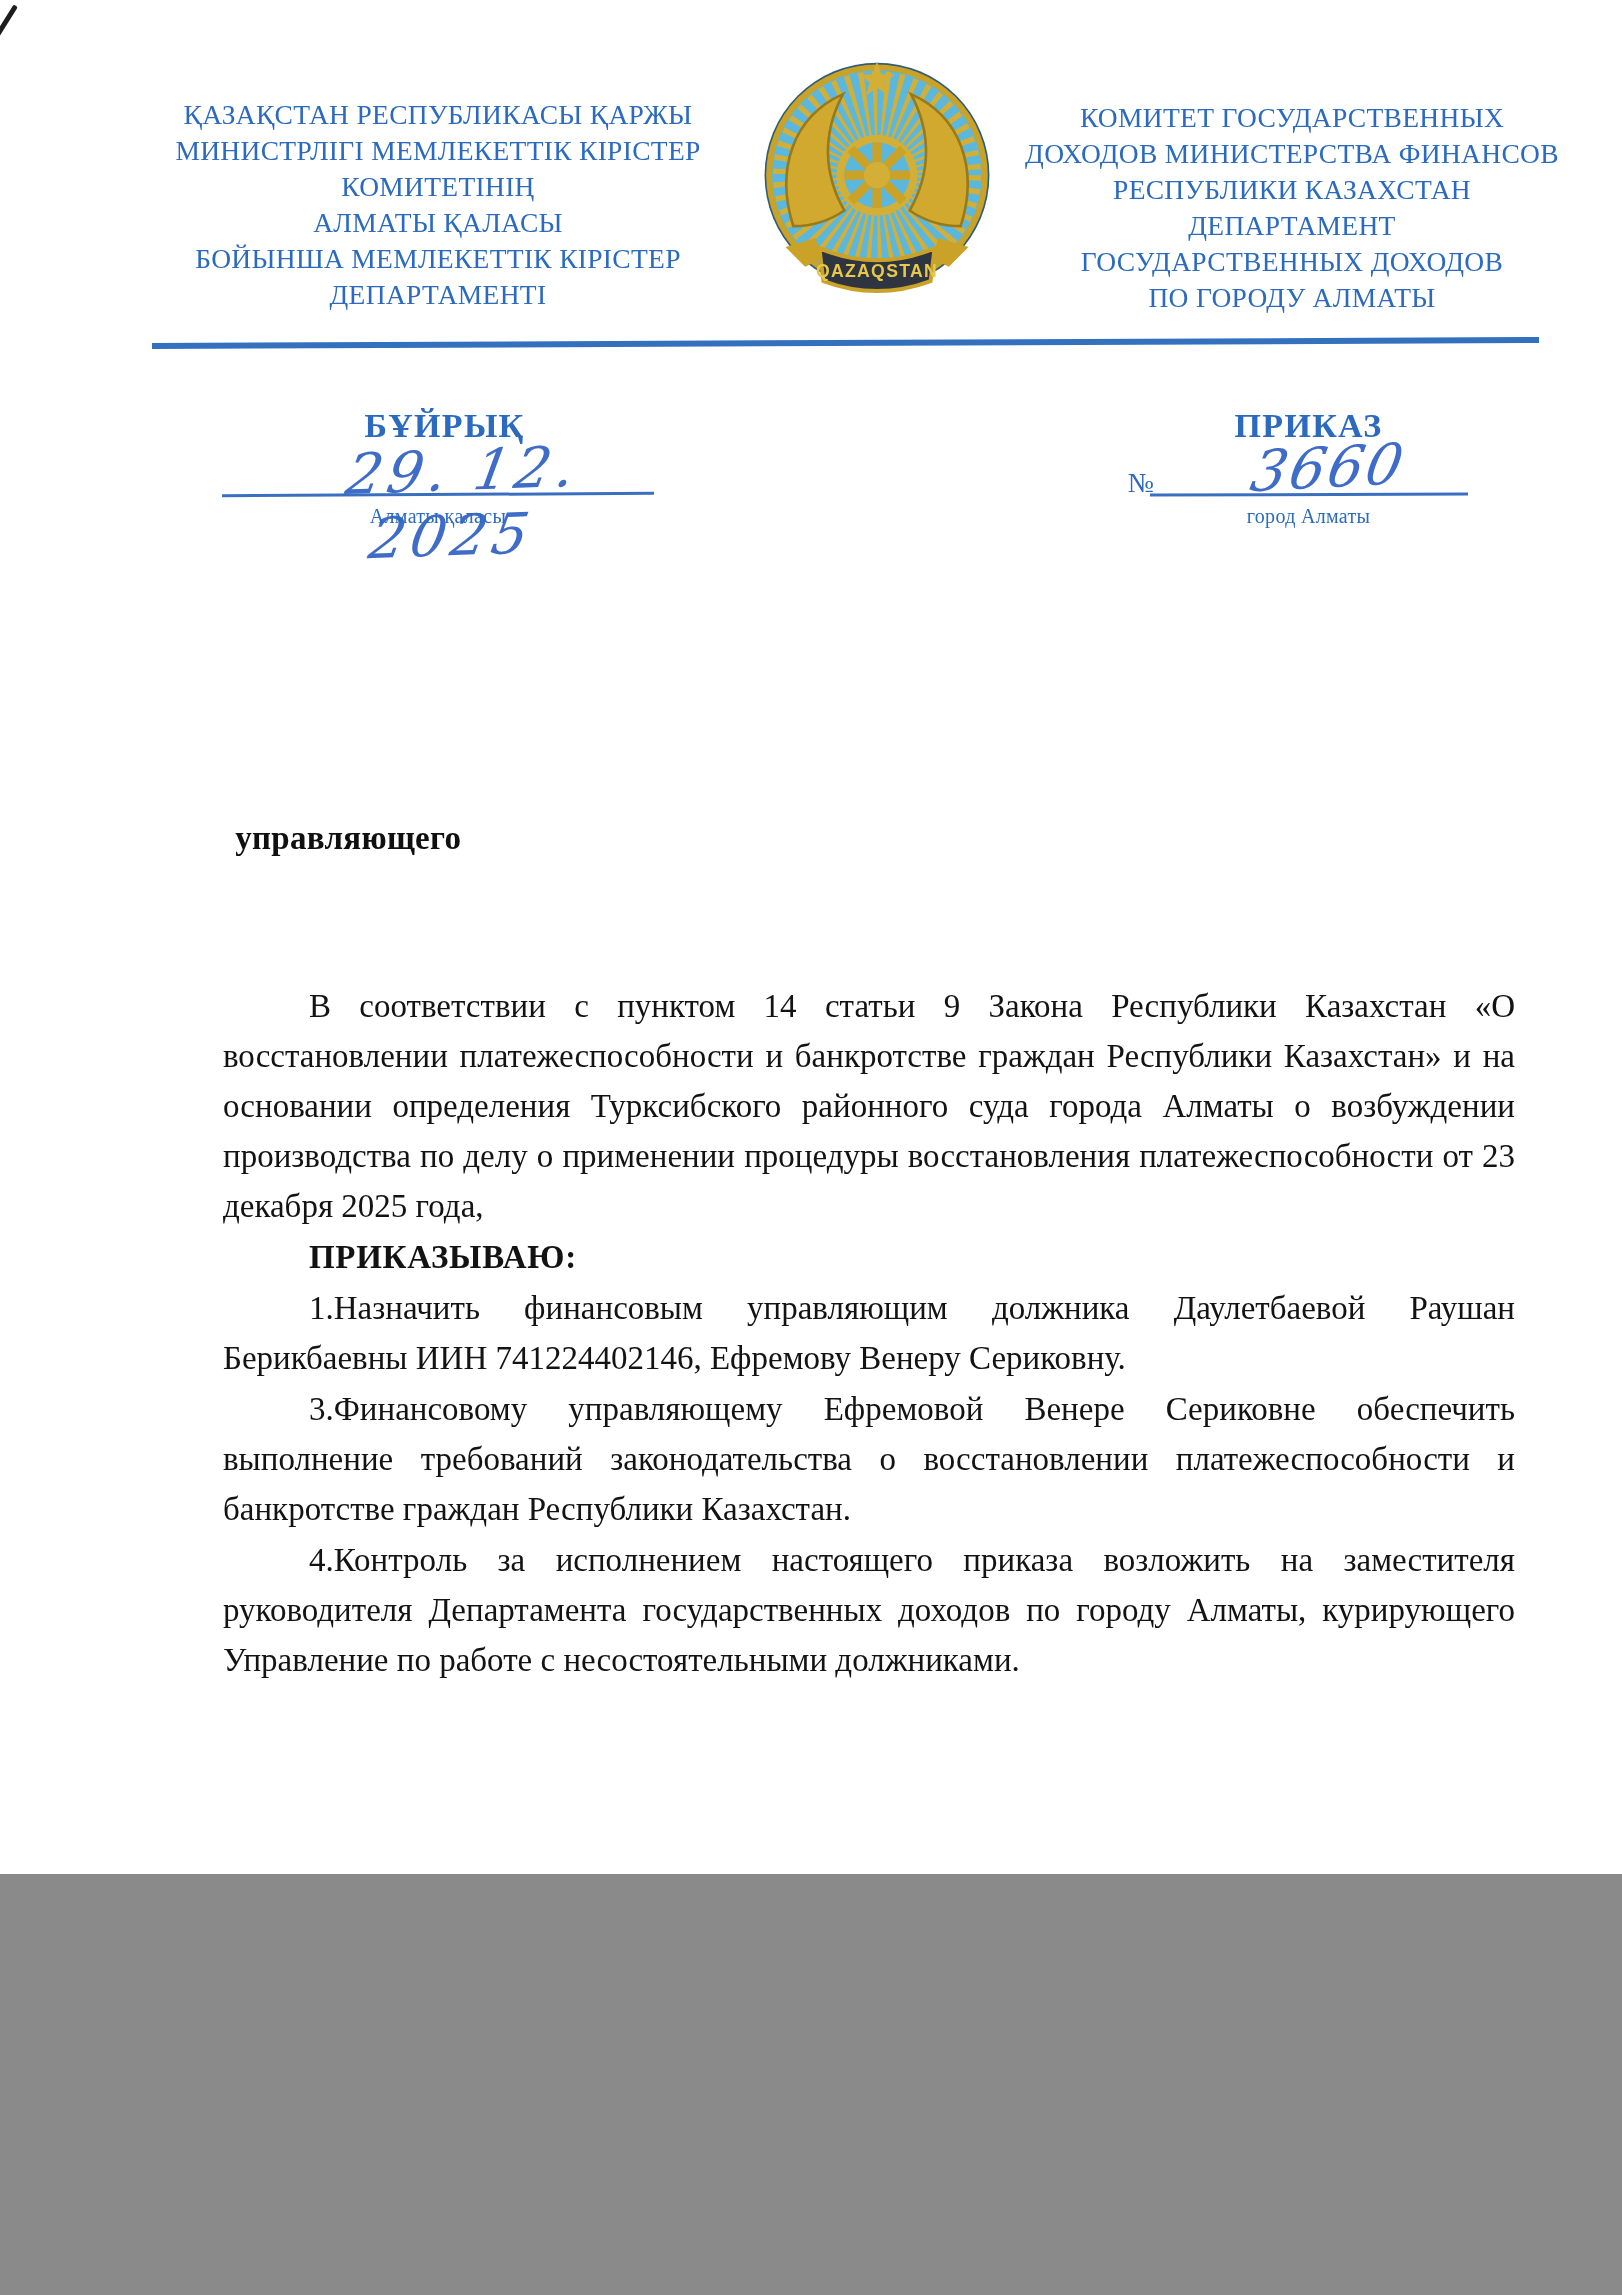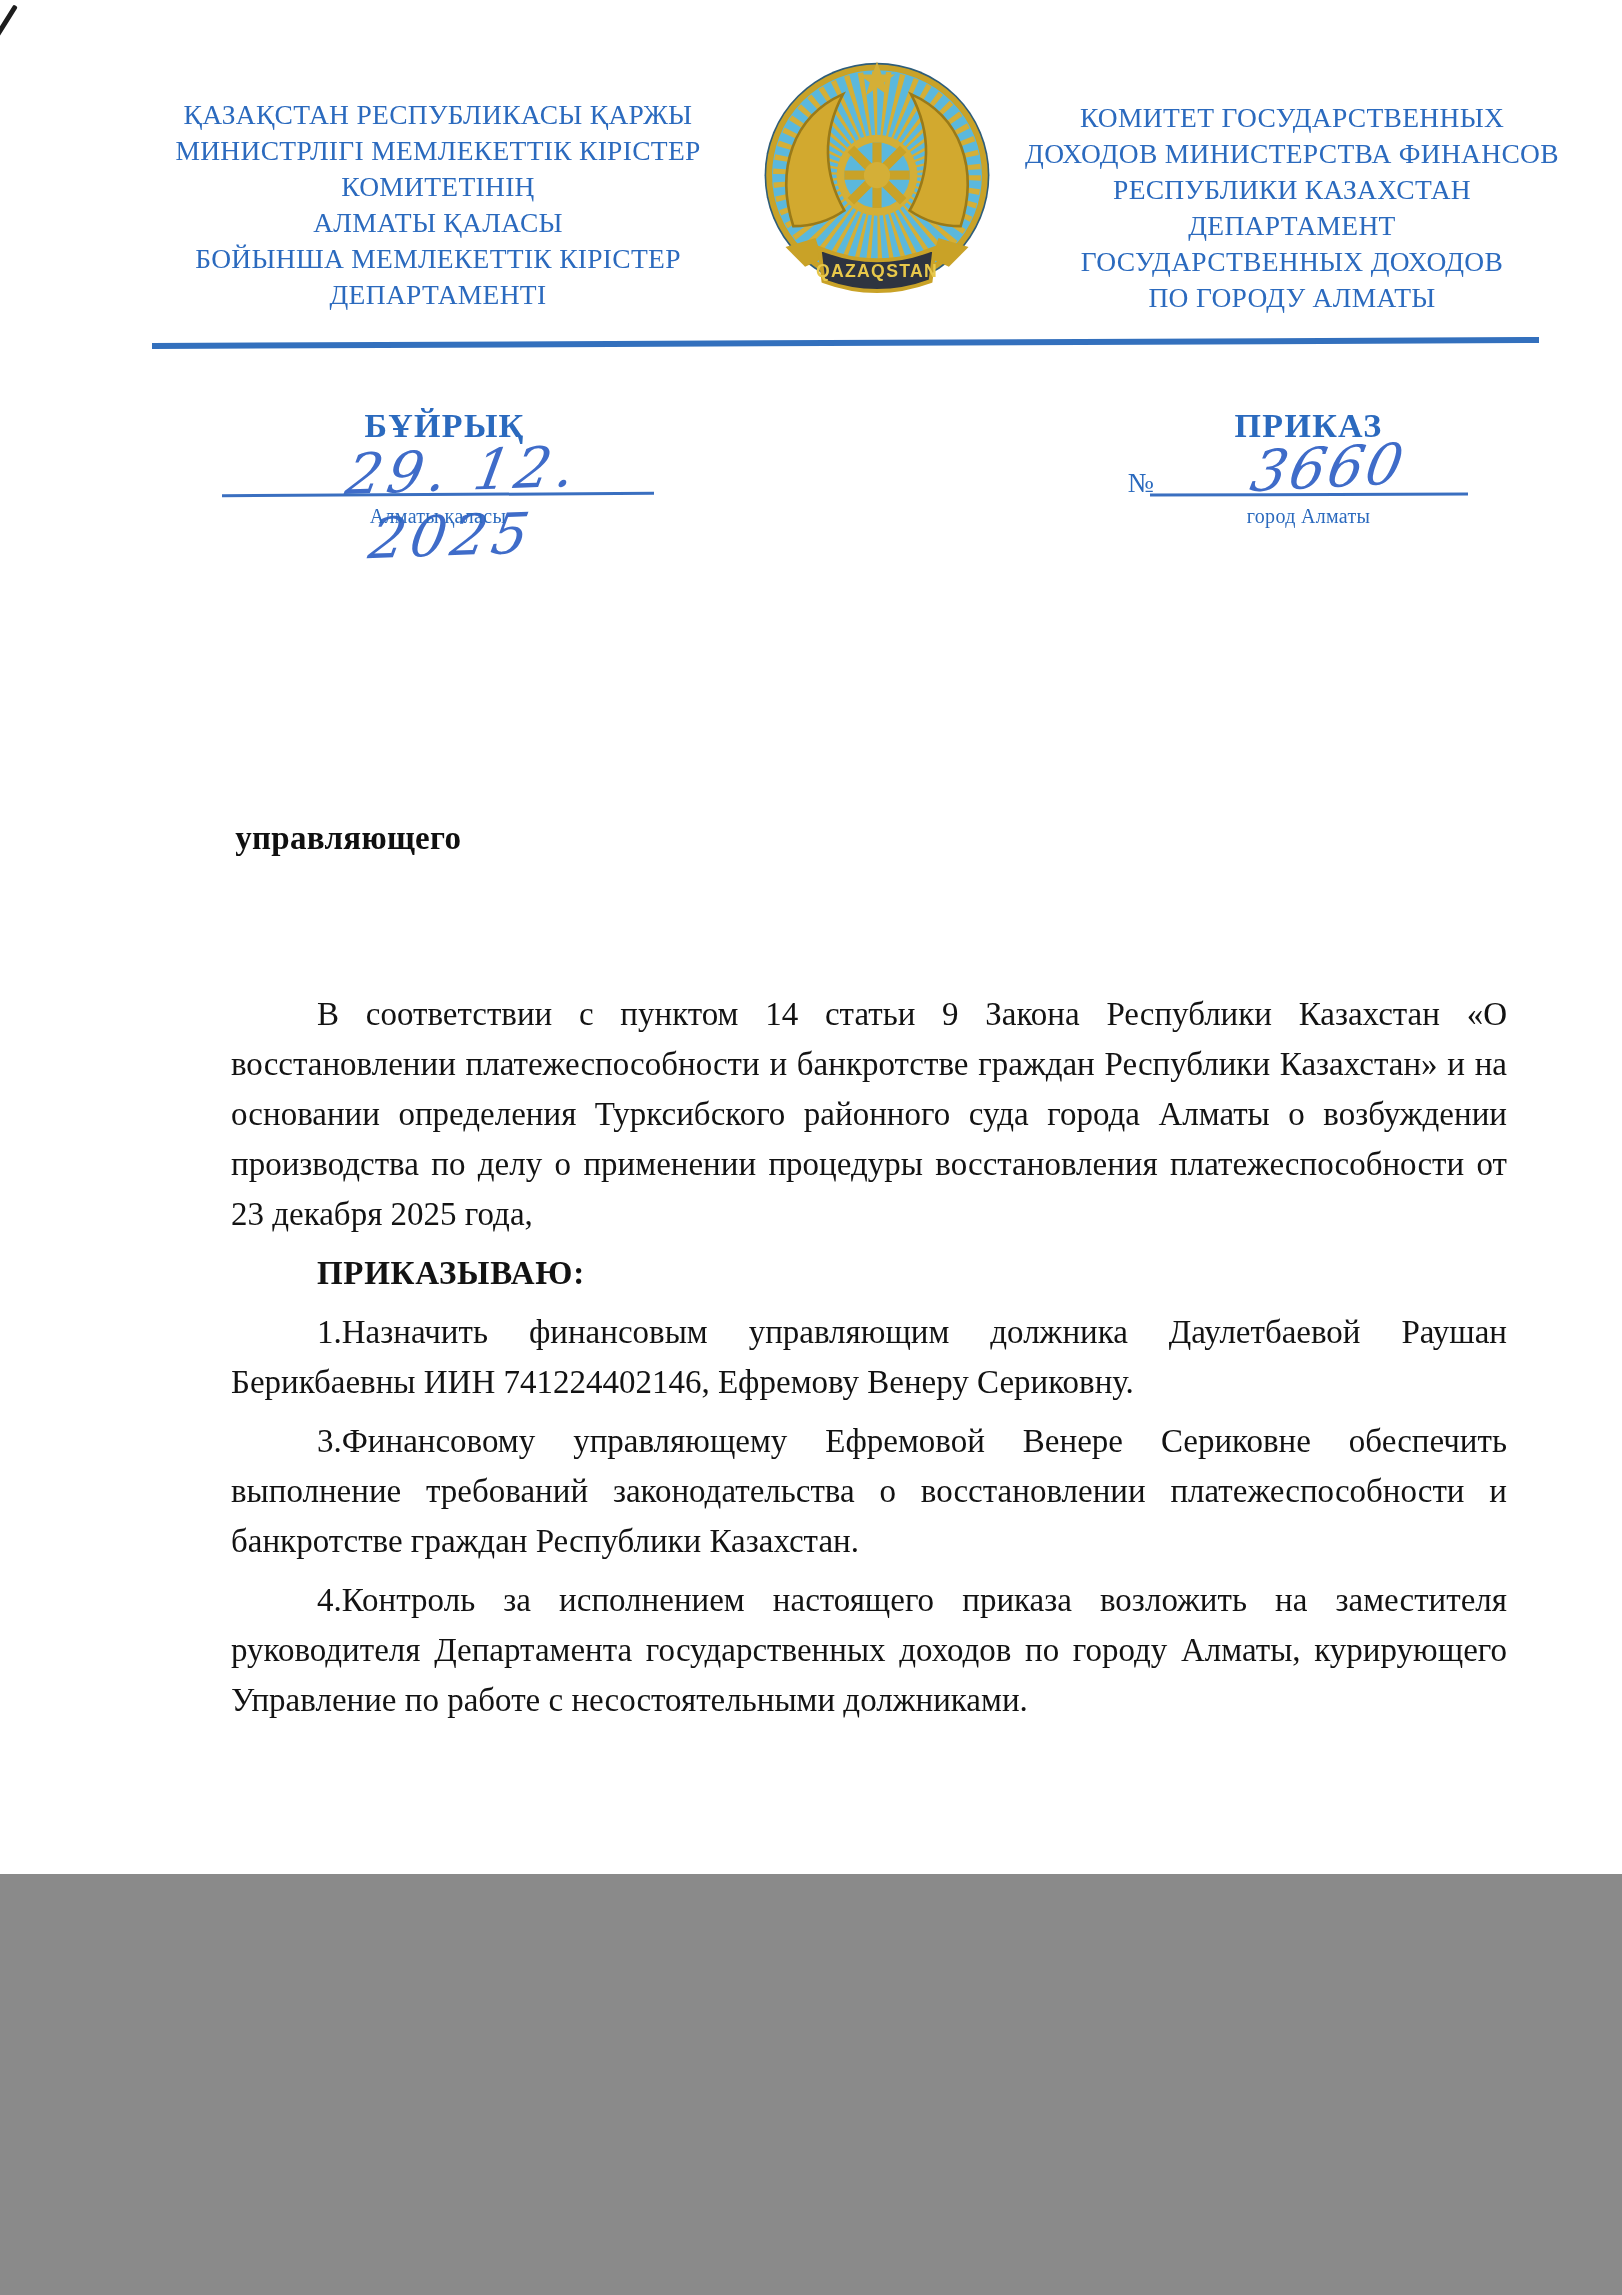--- a/index.html
+++ b/index.html
@@ -78,21 +78,21 @@
     font-size:33px;font-weight:bold;color:#101010;
     line-height:51px;letter-spacing:0.3px;
   }
   .doc-title .t2{padding-left:9.2px;}
   
   .body-text{
     position:absolute;top:980px;left:222px;width:1294px;
     font-size:33px;line-height:50px;color:#131313;
     text-align:justify;
   }
-  .body-text p{margin:9px;text-indent:86px;}
+  .body-text p{margin:1px;text-indent:86px;}
   .prikaz-word{font-weight:bold;text-indent:0;letter-spacing:0.7px;}
   
   .sign-role{
     position:absolute;top:1962px;left:255px;
     font-size:44px;font-weight:normal;color:#737373;
   }
   .sign-name{
     position:absolute;top:1959px;left:1183px;
     font-size:33px;font-weight:bold;color:#101010;
   }

